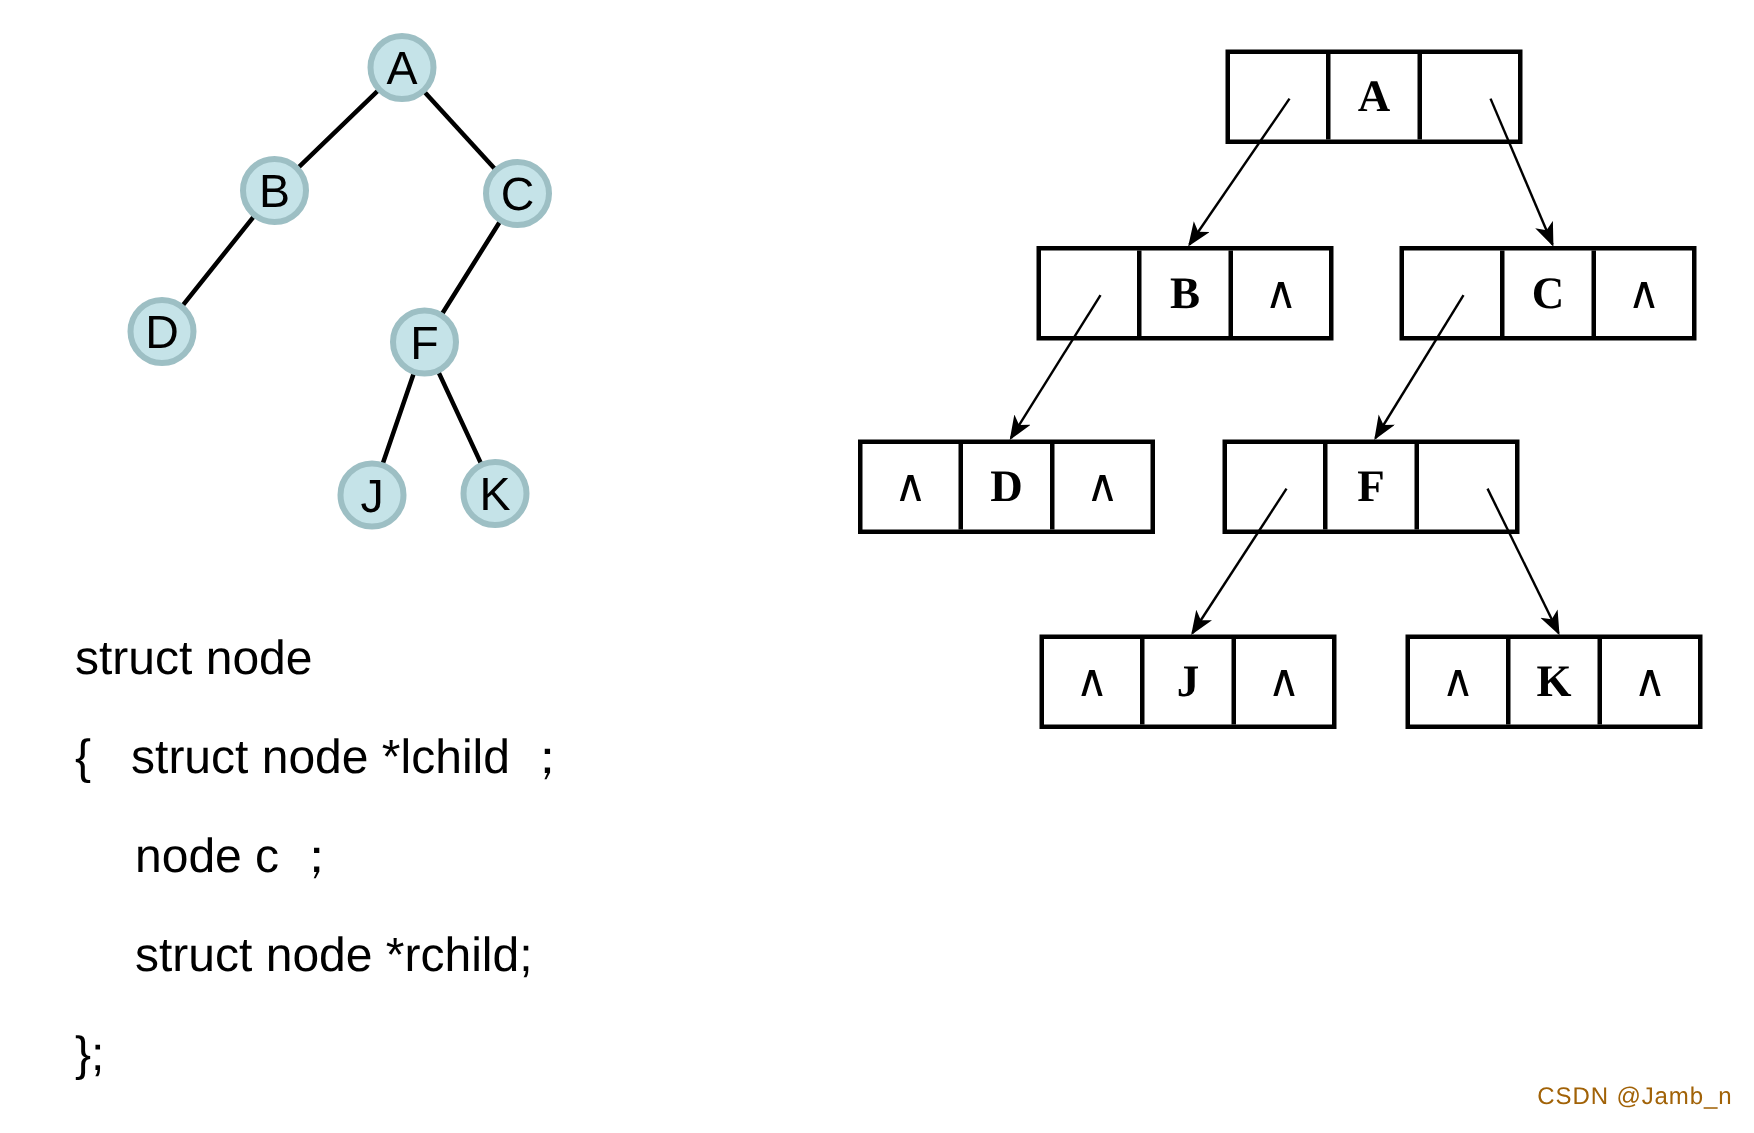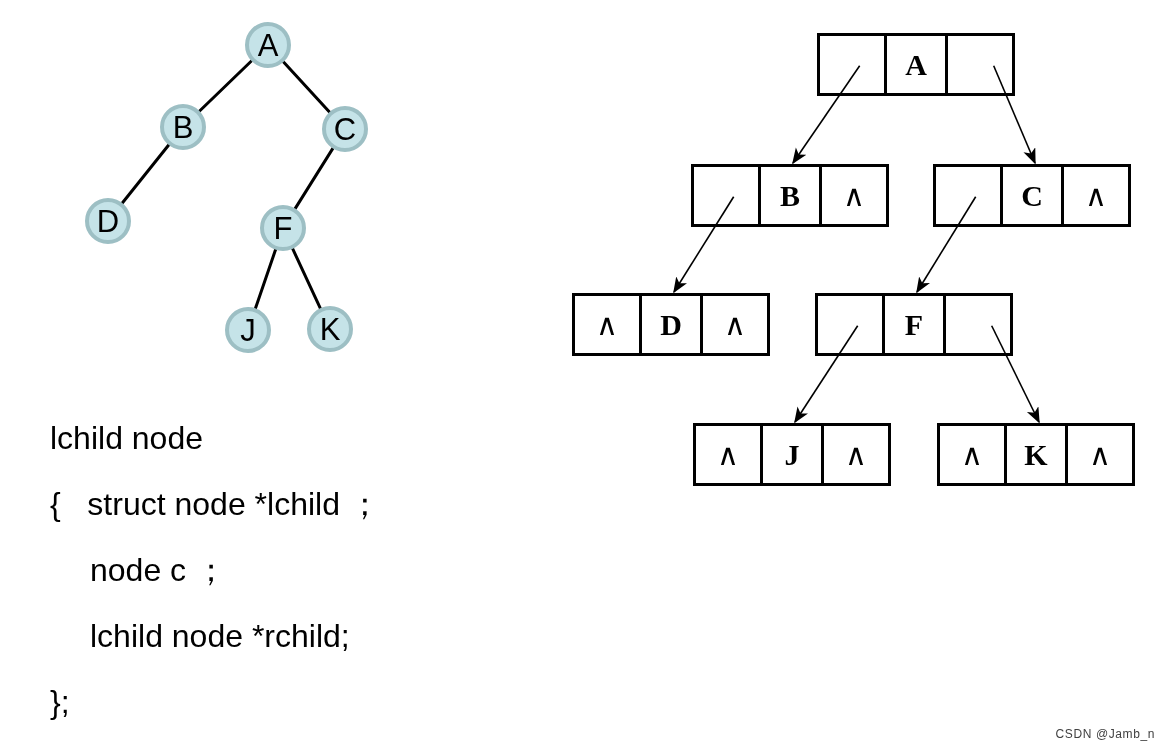--- a/index.html
+++ b/index.html
@@ -91,22 +91,22 @@
     font-size: 30px;
     font-weight: normal;
     line-height: 1;
   }
   
   .watermark {
     position: absolute;
     right: 14px;
     bottom: 14px;
     font-family: "Liberation Sans", sans-serif;
-    font-size: 12px;
-    color: #404040;
+    font-size: 16px;
+    color: #a16207;
     letter-spacing: .6px;
   }
 </style>
 </head>
 <body>
 
 <div id="canvas">
 
   <div class="tree-area">
     <svg class="tree-svg" width="560" height="390">
@@ -139,24 +139,24 @@
           <span>J</span>
         </div>
         <div class="node-circle" style="left: 307px; top: 306px; width: 46px; height: 46px; background: rgb(197, 227, 232); border: 4px solid rgb(157, 191, 196);">
           <span>K</span>
         </div>
       </div>
   </div>
 
   <div class="code-block">
     <div id="code-lines">
-        <div class="code-line">lchild node</div>
+        <div class="code-line">struct node</div>
         <div class="code-line">{   struct node *lchild ；</div>
         <div class="code-line indent-1">node c ；</div>
-        <div class="code-line indent-1">lchild node *rchild;</div>
+        <div class="code-line indent-1">struct node *rchild;</div>
         <div class="code-line">};</div>
       </div>
   </div>
 
   <div class="list-area">
     <svg class="list-svg" width="609" height="520">
       <defs>
         <marker id="arrowhead" markerWidth="11" markerHeight="11" refX="9" refY="4" orient="auto" markerUnits="strokeWidth">
           <path d="M0,0 L10,4 L0,8 L2.6,4 Z" fill="#000000"></path>
         </marker>

